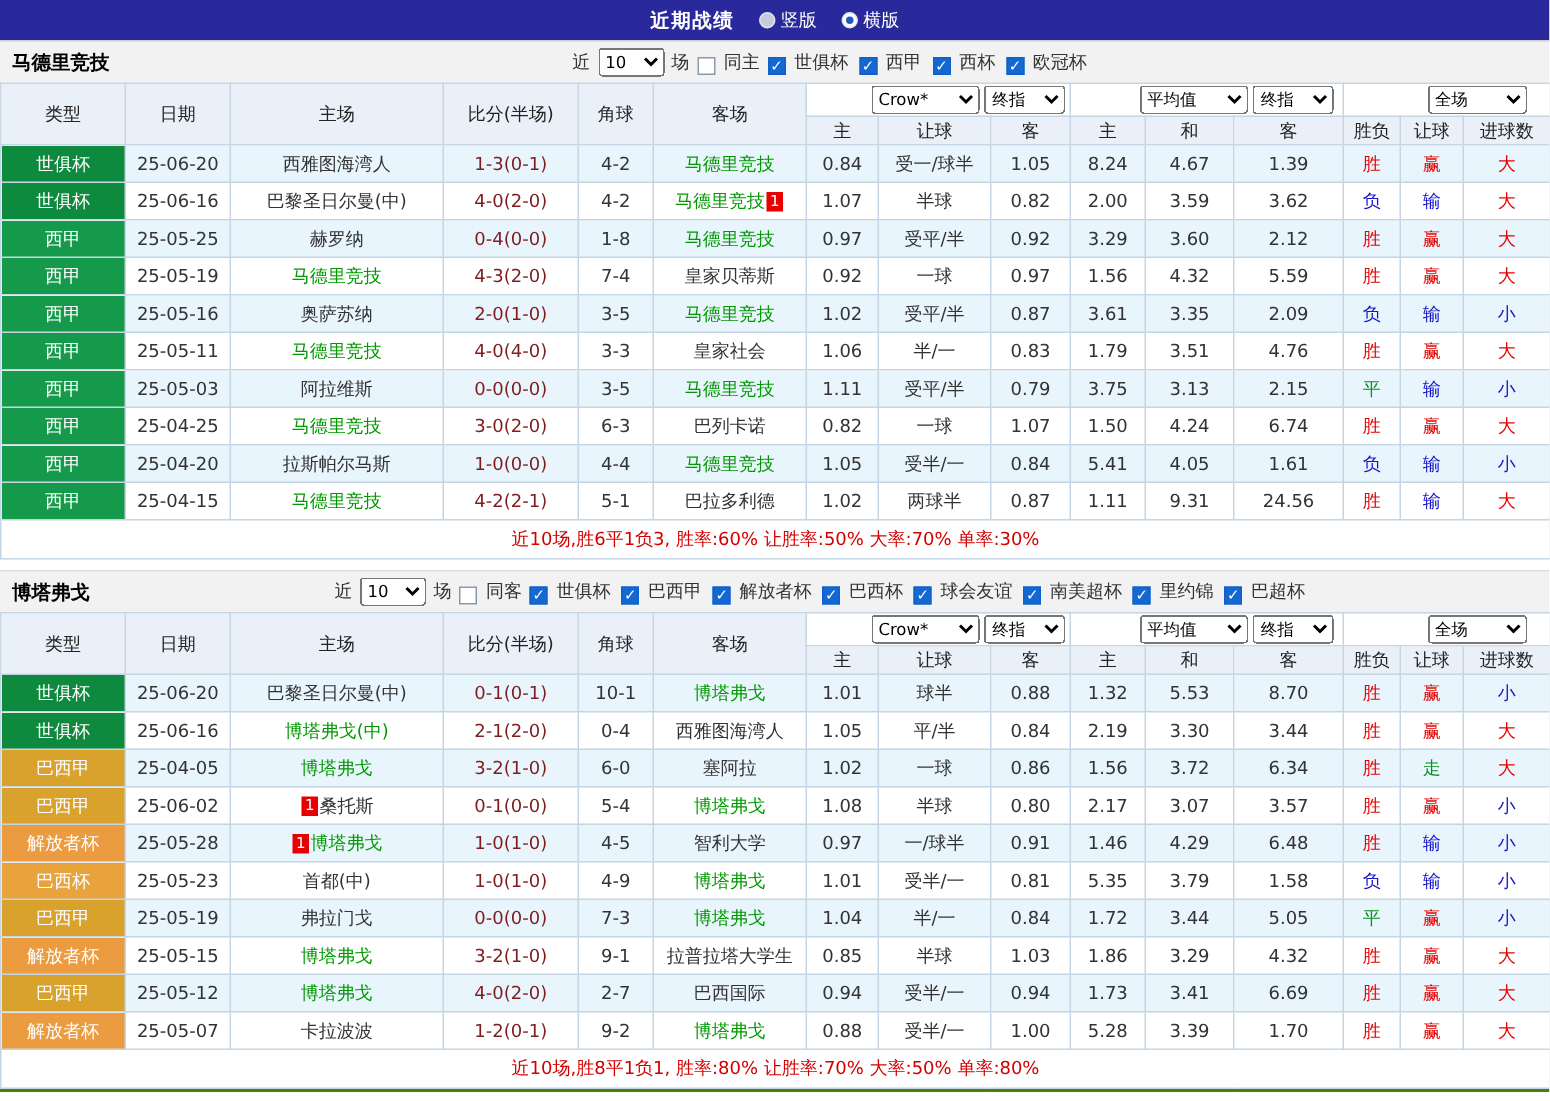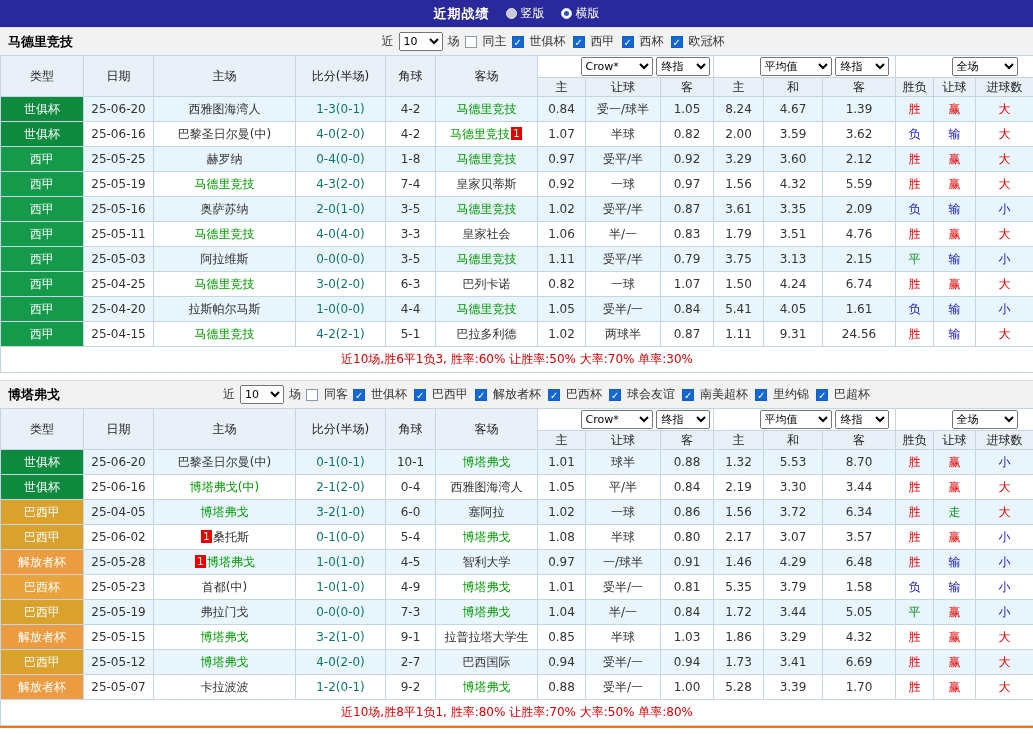--- a/index.html
+++ b/index.html
@@ -1,32 +1,32 @@
 <!DOCTYPE html>
 <html><head>
 <meta charset="utf-8">
 <style>
   * { margin:0; padding:0; box-sizing:border-box; }
   body { width:1033px; background:#fff; font-family:"DejaVu Sans","Liberation Sans",sans-serif; font-size:12px; color:#333; }
-  .page { width:1033px; border-bottom:2px solid #f97316; }
+  .page { width:1033px; border-bottom:2px solid #4d7c0f; }
 
   
   .topbar { height:27px; background:#29299B; display:flex; align-items:center; justify-content:center; gap:16px; color:#fff; }
   .topbar-title { font-weight:bold; font-size:13px; letter-spacing:1px; }
   .tradio { display:inline-flex; align-items:center; gap:4px; cursor:pointer; font-size:12px; }
   .radio-circle { width:11px; height:11px; border-radius:50%; background:#C9C9DC; border:1px solid #E4E4F0; display:inline-block; position:relative; }
   .radio-circle.checked { background:#fff; }
   .radio-circle.checked::after { content:""; position:absolute; left:2px; top:2px; width:5px; height:5px; border-radius:50%; background:#2356C8; }
 
   
   .section + .section { margin-top:7px; }
   .section-head { height:28px; background:#F2F2F2; border-top:1px solid #DCDCDC; display:flex; align-items:center; }
   .team-name { font-weight:bold; font-size:13px; color:#000; padding-left:8px; white-space:nowrap; }
   .filters { flex:1; display:flex; align-items:center; justify-content:center; gap:5px; white-space:nowrap; }
-  .chk { display:inline-flex; align-items:center; gap:6px; cursor:pointer; }
+  .chk { display:inline-flex; align-items:flex-end; gap:6px; cursor:pointer; }
   .cups { display:inline-flex; align-items:center; gap:7px; }
   .cb { width:12px; height:12px; border:1px solid #8899AA; background:#fff; display:inline-block; position:relative; }
   .cb.checked { background:#1468D2; border-color:#1060C8; }
   .cb.checked::after { content:"✓"; color:#fff; font-size:10px; line-height:12px; position:absolute; left:1px; top:0; }
   select { font-size:11px; height:19px; font-family:inherit; }
   .num-select { width:44px; }
   .sel-book { width:72px; }
   .sel-stage { width:54px; }
   .sel-scope { width:66px; }
 
@@ -40,21 +40,21 @@
   tr.odd td { background:#E9F5FD; }
   tr.even td { background:#FFF; }
 
   td.cup { color:#fff; font-size:12px; }
   td.cup.cup-wcc   { background:#0E8A3E; }
   td.cup.cup-laliga{ background:#149A4A; }
   td.cup.cup-bra   { background:#D8A22C; }
   td.cup.cup-lib   { background:#EC9C40; }
   td.cup.cup-bcup  { background:#E8A33C; }
 
-  .score { color:#0f766e; }
+  .score { color:#7f1d1d; }
   .tgreen { color:#009900; }
   .team { cursor:pointer; }
   .badge { display:inline-block; min-width:11px; height:13px; line-height:13px; background:#E60000; color:#fff; font-size:10px; margin:0 1px; vertical-align:1px; }
   .c-red { color:#E60000; }
   .c-blue { color:#1515C8; }
   .c-green { color:#089020; }
 
   td.summary { height:26px; color:#D40000; background:#fff;margin-left:48px; }
 </style>
 </head>

